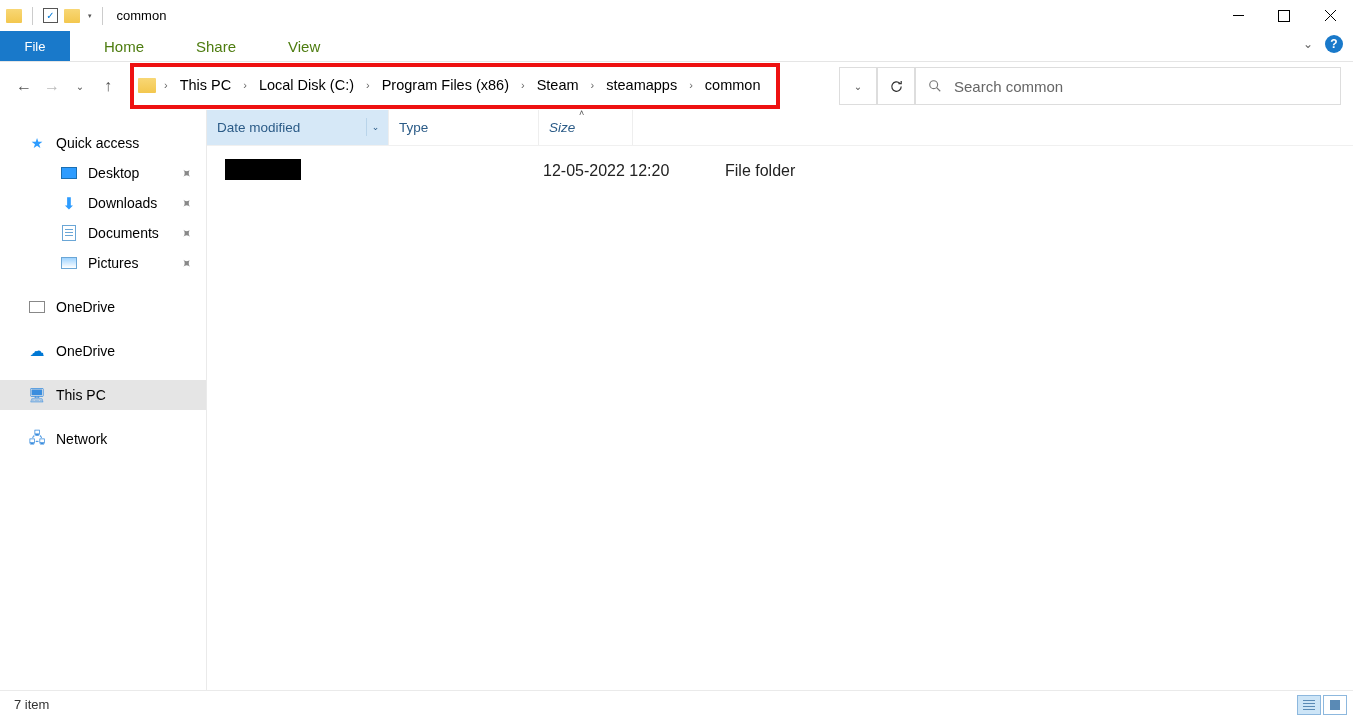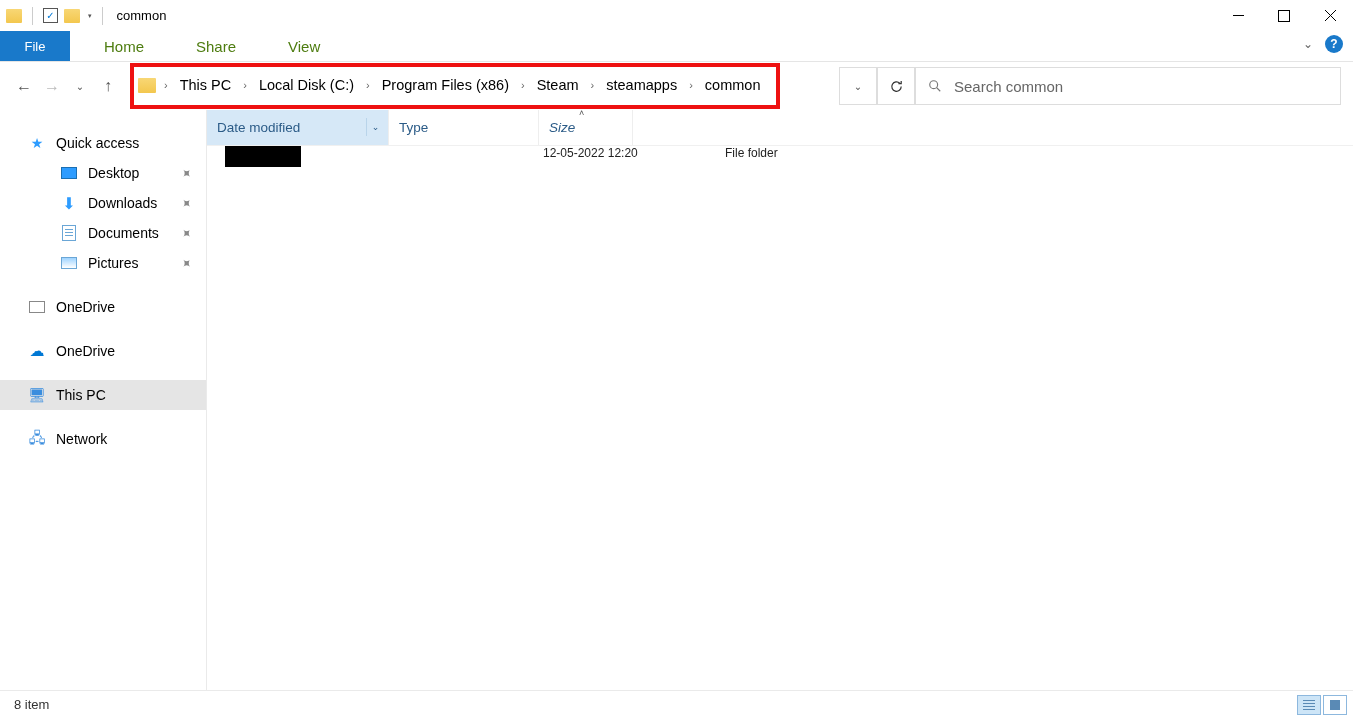--- a/index.html
+++ b/index.html
@@ -65,21 +65,21 @@
   
   .content { flex:1; position:relative;}
   .cols { height:36px; display:flex; align-items:center; border-bottom:1px solid #f0f0f0; font-size:13.5px; color:#2b5b87; position:relative;}
   .cols .col { padding:0 10px; border-right:1px solid #eee; height:100%; display:flex; align-items:center;}
   .cols .col.name{ width:326px; padding-left:18px;}
   .cols .col.date{ width:182px; background:#d6e8f7; color:#2b5b87; position:relative;}
   .cols .col.date .sortdd{position:absolute;right:4px;top:8px;width:18px;height:18px;border-left:1px solid #b9d4ea;display:flex;align-items:center;justify-content:center;color:#2b5b87;font-size:9px;}
   .cols .col.type{ width:150px;}
   .cols .col.size{ width:94px;font-style:italic;}
   .cols .sort-arrow{position:absolute; left:372px; top:-2px; font-size:9px; color:#555;}
-  .row { height:34px; display:flex; align-items:flex-start; font-size:12px; color:#222;}
+  .row { height:34px; display:flex; align-items:flex-end; font-size:16px; color:#222;}
   .row .cell{padding:0 10px;}
   .row .cell.name{width:326px; padding-left:18px; display:flex;align-items:center;gap:8px;}
   .row .redact{width:76px;height:21px;background:#000;}
   .row .cell.date{width:182px;}
   .row .cell.type{width:150px;}
   .row .cell.size{width:94px;}
 
   
   .status { position:absolute; bottom:0; left:0; right:0; height:28px; border-top:1px solid #eaeaea; display:flex; align-items:center; padding:0 14px; font-size:13px; color:#333;}
   .status .view-toggles{ position:absolute; right:6px; bottom:3px; display:flex; gap:2px;}
@@ -244,21 +244,21 @@
         <span class="redact"></span>
       </div>
       <div class="cell date">12-05-2022 12:20</div>
       <div class="cell type">File folder</div>
       <div class="cell size"></div>
     </div>
   </div>
 </div>
 
 <div class="status">
-  <span>8 item</span>
+  <span>7 item</span>
   <div class="view-toggles">
     <div class="vt active">
         <span class="bars"></span>
       </div>
     <div class="vt">
         <span class="block"></span>
       </div>
   </div>
 </div>
 

